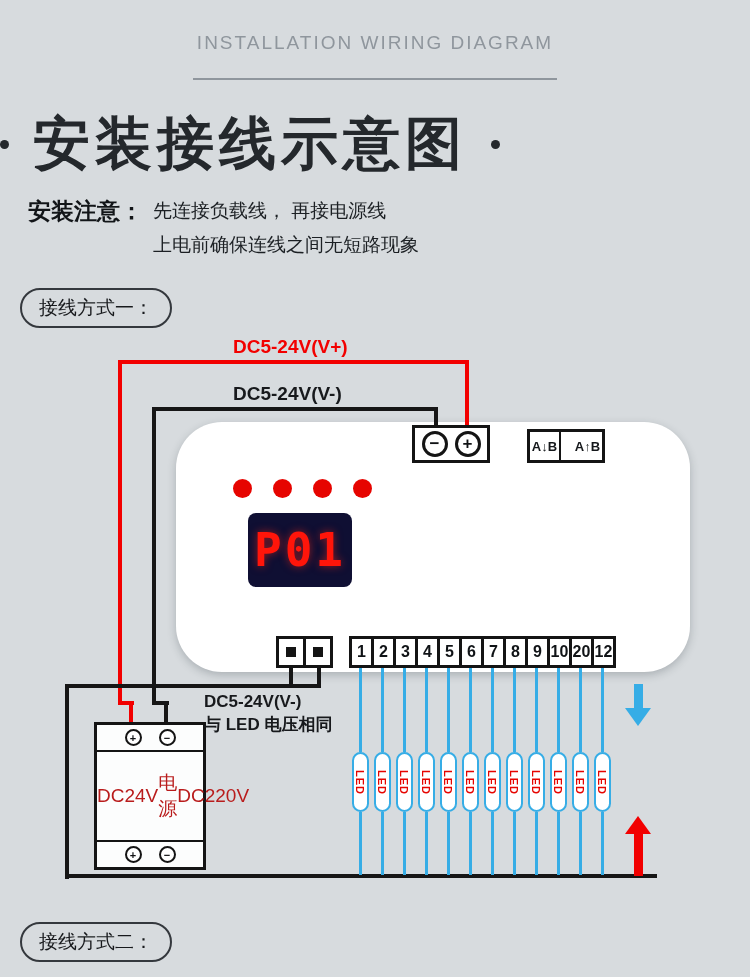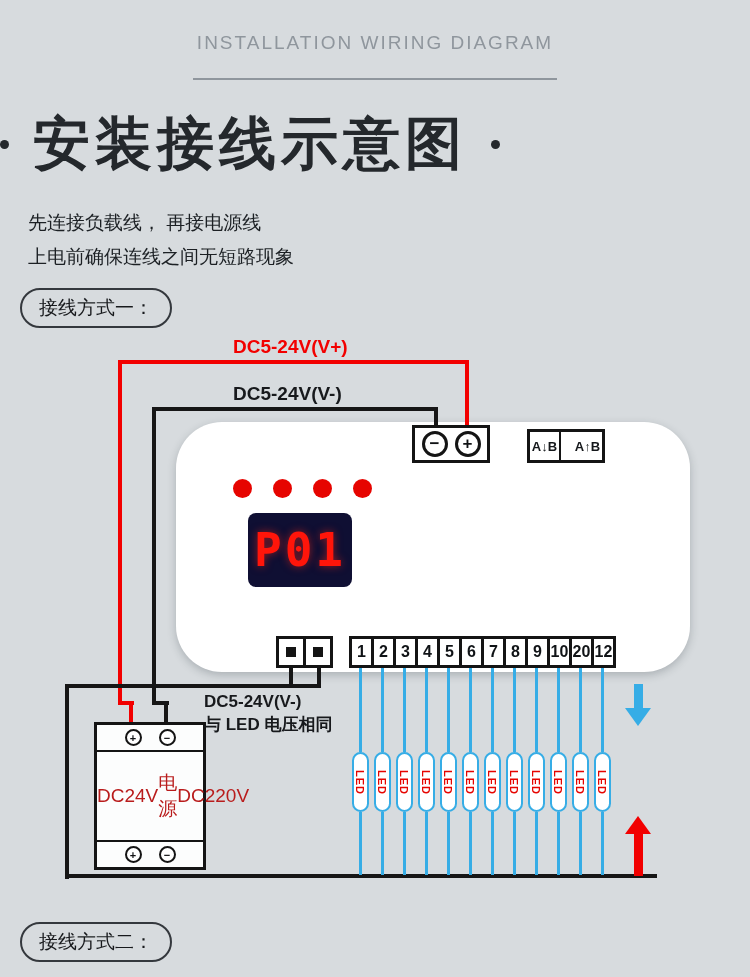--- a/index.html
+++ b/index.html
@@ -9,21 +9,21 @@
   
   .subtitle-wrap{position:absolute;top:32px;left:0;width:100%;text-align:center;z-index:5;}
   .subtitle{display:inline-block;font-size:19px;letter-spacing:2px;color:var(--subtitle-gray,#8f969d);border-bottom:2px solid var(--subtitle-gray,#8f969d);padding:0 4px 24px;}
   .title-row{position:absolute;top:70px;left:0;width:100%;display:flex;align-items:center;justify-content:flex-start;gap:24px;z-index:5;margin-top:36px;}
   .title{font-size:57px;font-weight:bold;letter-spacing:5px;color:var(--title-dark,#24282c);}
   .title-dot{width:9px;height:9px;border-radius:50%;background:var(--title-dark,#24282c);}
 
   
   .notice{position:absolute;left:28px;top:194px;display:flex;gap:10px;z-index:5;}
   .notice-label{font-size:23px;font-weight:bold;color:#121518;white-space:nowrap;padding-top:2px;}
-  .notice-lines{font-size:19px;color:#1c2024;line-height:34px;margin-top:12px;}
+  .notice-lines{font-size:19px;color:#1c2024;line-height:34px;}
 
   
   .method-pill{position:absolute;border:2px solid #34383d;border-radius:20px;padding:5px 17px;font-size:19px;color:#17191c;z-index:5;background:transparent;font-family:Liberation Mono, monospace;}
 
   
   .wire{position:absolute;z-index:2;}
   .wire.red{background:var(--wire-red,#f20000);}
   .wire.blk{background:var(--wire-black,#161616);}
   .wire-label{position:absolute;z-index:6;font-weight:bold;white-space:nowrap;}
 
@@ -76,20 +76,21 @@
   <div class="subtitle-wrap">
     <span class="subtitle">INSTALLATION WIRING DIAGRAM</span>
   </div>
   <div class="title-row">
     <span class="title-dot"></span>
     <span class="title">安装接线示意图</span>
     <span class="title-dot"></span>
   </div>
 
   <div class="notice">
+    <span class="notice-label">安装注意：</span>
     <span class="notice-lines">
       <span>先连接负载线， 再接电源线</span><br>
       <span>上电前确保连线之间无短路现象</span>
     </span>
   </div>
 
   <div class="method-pill" style="left:20px;top:288px;">接线方式一：</div>
 
   <div class="wire-label" style="left:233px;top:336px;font-size:19px;color:var(--wire-red,#f20000);">DC5-24V(V+)</div>
   <div class="wire-label" style="left:233px;top:383px;font-size:19px;color:#17191c;">DC5-24V(V-)</div>

